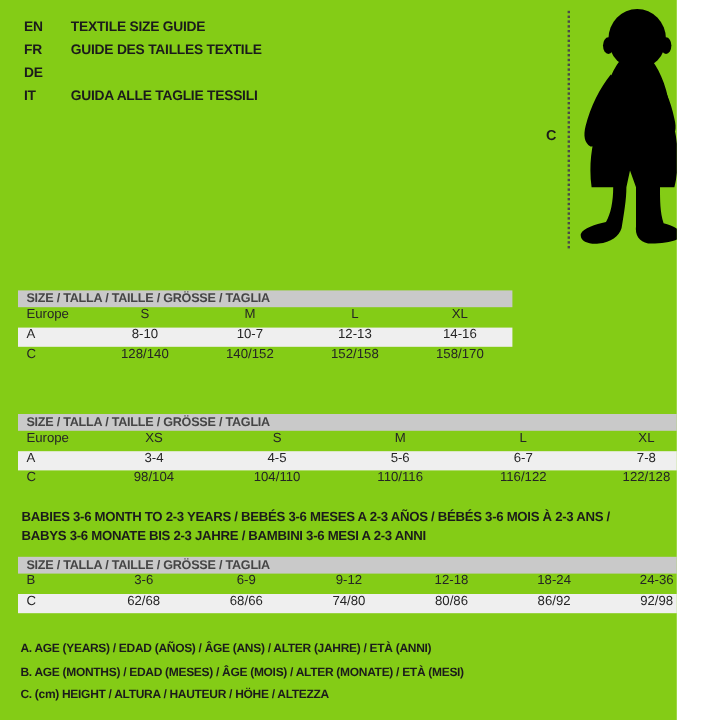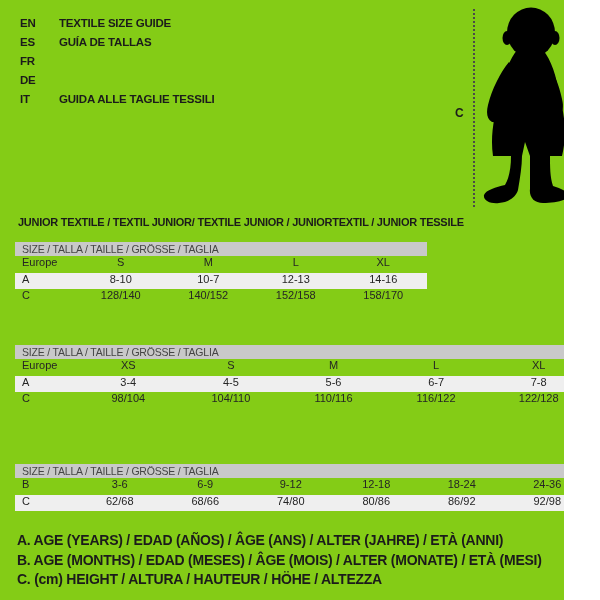--- a/index.html
+++ b/index.html
@@ -25,47 +25,44 @@
   #title-children{top:319px;}
   #title-babies{top:424px;line-height:15.5px;}
   .sub-a{font-size:8px;vertical-align:-2px;}
 
   
   .size-table{position:absolute;left:15px;}
   #table-junior{top:242px;width:412px;}
   #table-children{top:345px;width:575px;}
   #table-babies{top:464px;width:575px;}
   .size-bar{height:14px;background:#c9c9c9;display:flex;align-items:center;
-            padding-left:7px;font-weight:normal;font-size:10.5px;color:#454545;
+            padding-left:7px;font-weight:bold;font-size:10.5px;color:#454545;
             letter-spacing:-0.2px;}
   .trow{display:flex;height:16.5px;font-size:11px;color:#252525;}
   .trow.shaded{background:#efefef;}
   .tlab{width:55px;padding-left:7px;}
   .tval{flex:1;text-align:center;}
 
   
-  .legend{position:absolute;left:17px;top:531px;font-weight:bold;font-size:14px;
+  .legend{position:absolute;left:17px;top:531px;font-weight:bold;font-size:10px;
           line-height:19.5px;letter-spacing:-0.25px;white-space:nowrap;}
 </style>
 </head>
 <body>
 
 <div class="page">
 
   <div class="lang-block">
     <div class="lang-row">
       <span class="lang-code">EN</span>
       <span class="lang-title">TEXTILE SIZE GUIDE</span>
     </div>
     <div class="lang-row">
-      <span class="lang-code">ES</span>
-      <span class="lang-title">GUÍA DE TALLAS</span>
-    </div>
-    <div class="lang-row">
       <span class="lang-code">FR</span>
+      <span class="lang-title">GUIDE DES TAILLES TEXTILE</span>
     </div>
     <div class="lang-row">
       <span class="lang-code">DE</span>
     </div>
     <div class="lang-row">
       <span class="lang-code">IT</span>
       <span class="lang-title">GUIDA ALLE TAGLIE TESSILI</span>
     </div>
   </div>
 
@@ -75,21 +72,20 @@
     <g fill="#000000">
       <ellipse cx="52" cy="26.5" rx="24" ry="25"></ellipse>
       <ellipse cx="28" cy="32" rx="4.5" ry="7"></ellipse>
       <ellipse cx="76" cy="32" rx="4.5" ry="7"></ellipse>
       <path d="M38,44 C30,54 24,70 22,90 C15,108 11,130 14,150 L32,150 C32,162 30,172 26,179 C17,181 7,184 5,189 C4,195 12,198 20,197 C30,196 37,191 39,184 C41,172 43,160 43,150 L46,136 L51,150 L51,183 C50,191 55,197 64,197 C74,197 86,195 89,191 C89,185 81,182 74,180 C71,171 71,160 71,150 L83,150 C88,130 86,108 80,90 C78,70 72,54 64,44 C56,50 46,50 38,44 Z"></path>
       <path d="M30,56 C21,67 13,83 9,99 C7,107 8,113 13,116 C19,117 23,112 25,104 C28,91 33,74 38,63 C35,61 32,59 30,56 Z"></path>
       <path d="M66,54 C74,64 80,78 83,93 C85,101 84,107 79,109 C74,110 71,105 70,97 C68,84 64,68 60,58 C62,57 64,56 66,54 Z"></path>
     </g>
   </svg>
 
-  <div class="sec-title" id="title-junior">JUNIOR TEXTILE / TEXTIL JUNIOR/ TEXTILE JUNIOR / JUNIORTEXTIL / JUNIOR TESSILE</div>
   <div class="size-table" id="table-junior">
     <div class="size-bar">SIZE / TALLA / TAILLE / GRÖSSE / TAGLIA</div>
     <div class="trow">
       <span class="tlab">Europe</span>
       <span class="tval">S</span>
       <span class="tval">M</span>
       <span class="tval">L</span>
       <span class="tval">XL</span>
     </div>
     <div class="trow shaded">
@@ -129,20 +125,24 @@
     <div class="trow">
       <span class="tlab">C</span>
       <span class="tval">98/104</span>
       <span class="tval">104/110</span>
       <span class="tval">110/116</span>
       <span class="tval">116/122</span>
       <span class="tval">122/128</span>
     </div>
   </div>
 
+  <div class="sec-title" id="title-babies">
+    <div>BABIES 3-6 MONTH TO 2-3 YEARS / BEBÉS 3-6 MESES A 2-3 AÑOS / BÉBÉS 3-6 MOIS À 2-3 ANS /</div>
+    <div>BABYS 3-6 MONATE BIS 2-3 JAHRE / BAMBINI 3-6 MESI A 2-3 ANNI</div>
+  </div>
   <div class="size-table" id="table-babies">
     <div class="size-bar">SIZE / TALLA / TAILLE / GRÖSSE / TAGLIA</div>
     <div class="trow">
       <span class="tlab">B</span>
       <span class="tval">3-6</span>
       <span class="tval">6-9</span>
       <span class="tval">9-12</span>
       <span class="tval">12-18</span>
       <span class="tval">18-24</span>
       <span class="tval">24-36</span>

